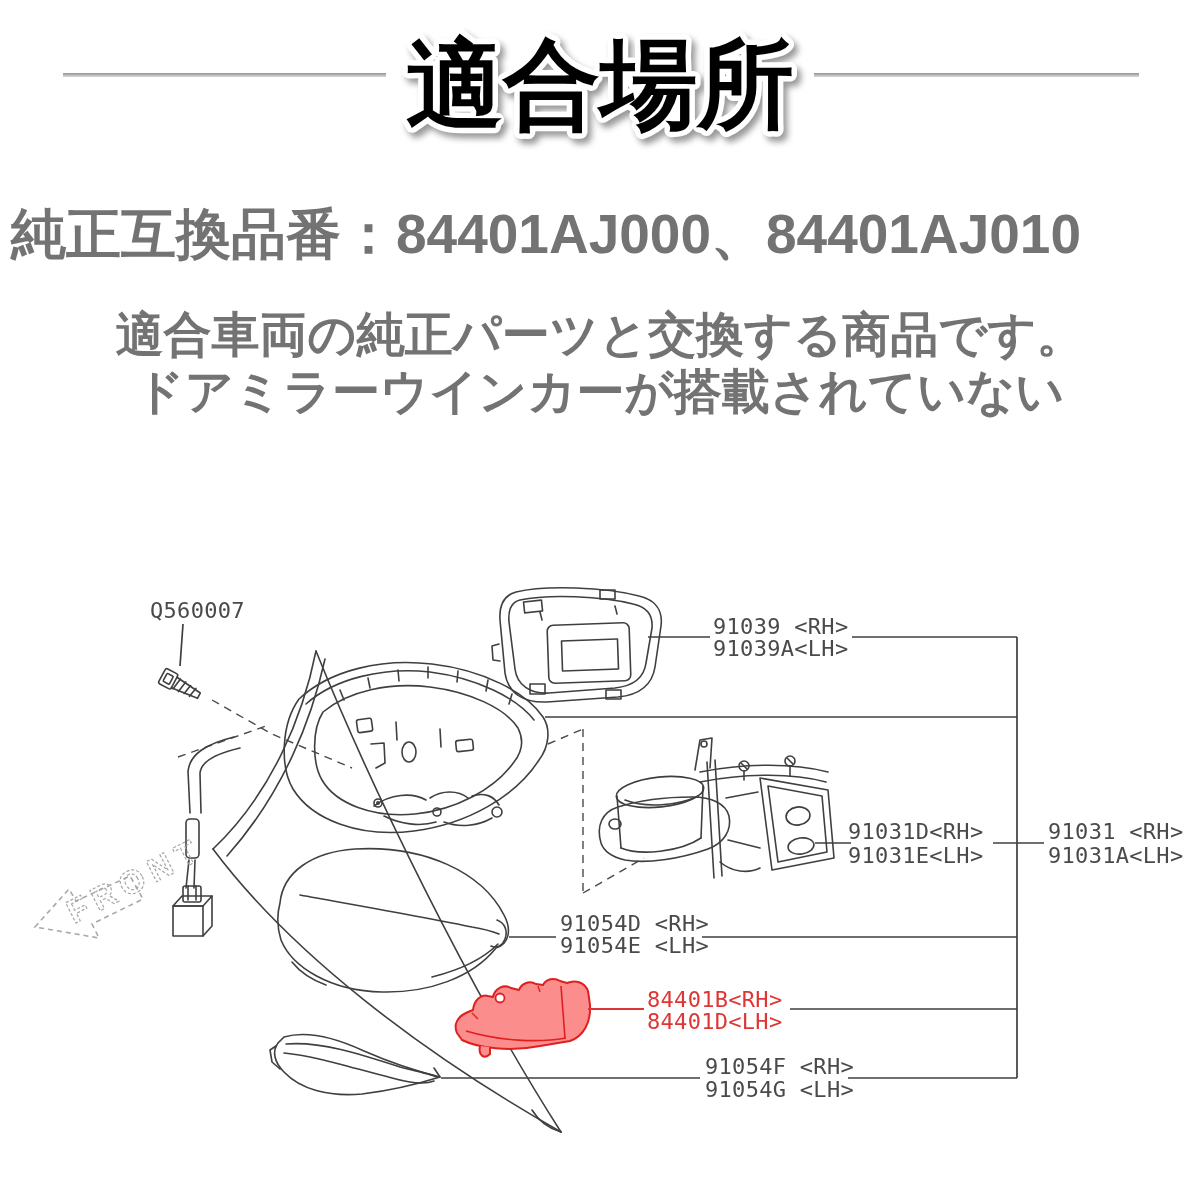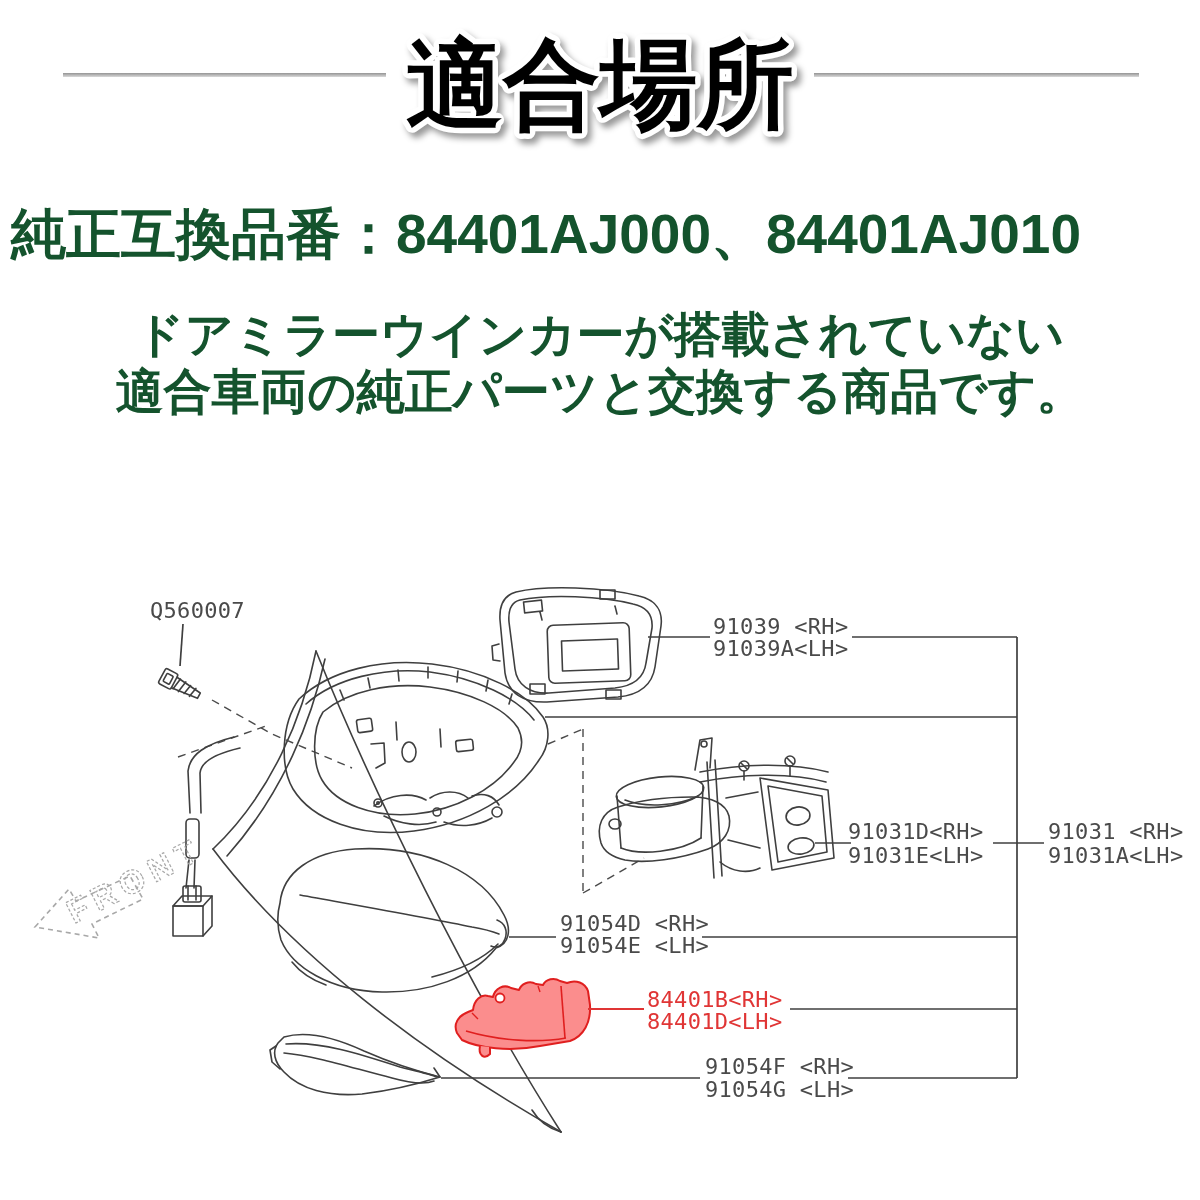--- a/index.html
+++ b/index.html
@@ -1,18 +1,18 @@
 <!DOCTYPE html>
 <html><head>
 <meta charset="utf-8">
 <style>
   html,body{margin:0;padding:0;background:#ffffff;}
   .page{
     position:relative;width:1200px;height:1200px;background:#ffffff;overflow:hidden;
-    font-family:"Liberation Sans", sans-serif;color:#14532d;
+    font-family:"Liberation Sans", sans-serif;color:#737373;
   }
   .divider{
     position:absolute;height:4px;background:linear-gradient(#949494,#d9d9d9);
   }
   .divider.left{left:63px;top:73px;width:323px;}
   .divider.right{left:814px;top:73px;width:325px;}
   .title-svg{position:absolute;left:0;top:0;width:1200px;height:160px;}
   .title-text{
     font-family:"Liberation Sans", sans-serif;font-weight:900;
     filter:drop-shadow(4px 5px 3px rgba(0,0,0,0.40));
@@ -44,22 +44,22 @@
 
   <div class="divider left"></div>
   <div class="divider right"></div>
   <svg class="title-svg" viewBox="0 0 1200 160">
     <text class="title-text" x="600" y="118" text-anchor="middle" font-size="97" fill="#000000" stroke="#ffffff" stroke-width="11" paint-order="stroke" stroke-linejoin="round">適合場所</text>
   </svg>
 
   <div class="compat">純正互換品番：84401AJ000、84401AJ010</div>
 
   <div class="desc">
+    <div>適合車両の純正パーツと交換する商品です。</div>
     <div>ドアミラーウインカーが搭載されていない</div>
-    <div>適合車両の純正パーツと交換する商品です。</div>
   </div>
 
   <svg class="diagram-svg" viewBox="0 0 1200 1200">
 
     <g class="sketch">
       <path d="M 316,651 C 303,716 272,793 213,849"></path>
       <path d="M 325,659 C 312,718 284,792 227,856"></path>
       <path d="M 213,849 C 290,952 420,1052 561,1132"></path>
       <path d="M 316,651 C 372,790 470,990 561,1132"></path>
       <path d="M 561,1132 C 548,1128 538,1120 532,1110"></path>

